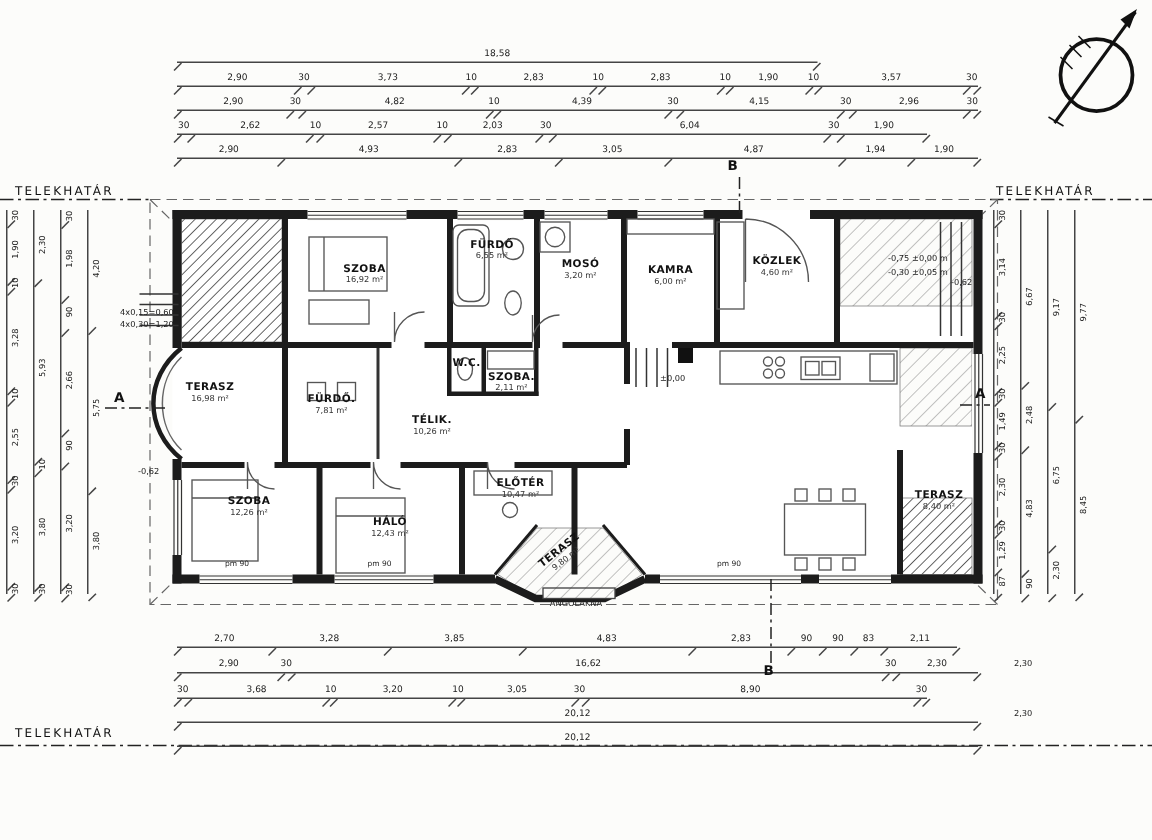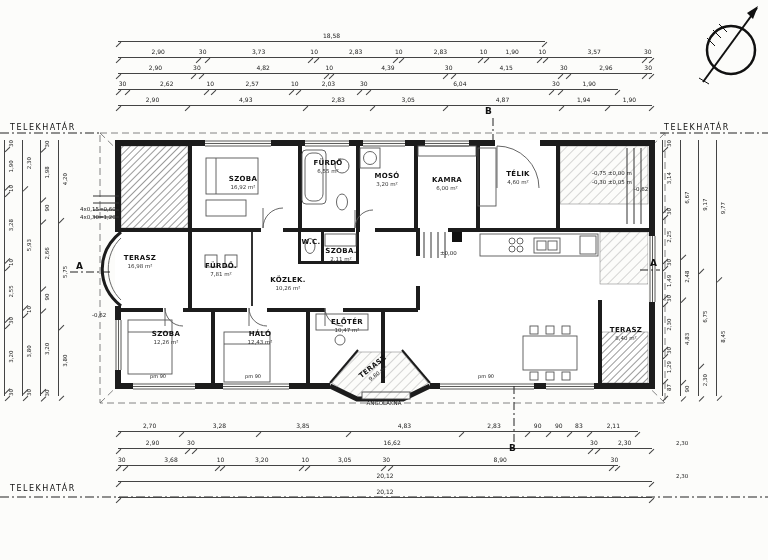--- a/index.html
+++ b/index.html
@@ -283,43 +283,43 @@
   </div>
   <div class="room-lbl" style="left:387px;top:172px;">
     <span class="room-name">MOSÓ</span>
     <span class="room-area">3,20 m²</span>
   </div>
   <div class="room-lbl" style="left:447px;top:176px;">
     <span class="room-name">KAMRA</span>
     <span class="room-area">6,00 m²</span>
   </div>
   <div class="room-lbl" style="left:518px;top:170px;">
-    <span class="room-name">TÉLIK</span>
+    <span class="room-name">KÖZLEK</span>
     <span class="room-area">4,60 m²</span>
   </div>
   <div class="room-lbl" style="left:311px;top:238px;">
     <span class="room-name">W.C.</span>
   </div>
   <div class="room-lbl" style="left:341px;top:247px;">
     <span class="room-name">SZOBA.</span>
     <span class="room-area">2,11 m²</span>
   </div>
   <div class="room-lbl" style="left:221px;top:262px;">
     <span class="room-name">FÜRDŐ.</span>
     <span class="room-area">7,81 m²</span>
   </div>
   <div class="room-lbl" style="left:288px;top:276px;">
-    <span class="room-name">KÖZLEK.</span>
+    <span class="room-name">TÉLIK.</span>
     <span class="room-area">10,26 m²</span>
   </div>
   <div class="room-lbl" style="left:166px;top:330px;">
     <span class="room-name">SZOBA</span>
     <span class="room-area">12,26 m²</span>
   </div>
-  <div class="room-lbl" style="left:260px;top:330px;">
+  <div class="room-lbl" style="left:260px;top:344px;">
     <span class="room-name">HÁLÓ</span>
     <span class="room-area">12,43 m²</span>
   </div>
   <div class="room-lbl" style="left:347px;top:318px;">
     <span class="room-name">ELŐTÉR</span>
     <span class="room-area">10,47 m²</span>
   </div>
   <div class="room-lbl" style="left:140px;top:254px;">
     <span class="room-name">TERASZ</span>
     <span class="room-area">16,98 m²</span>

